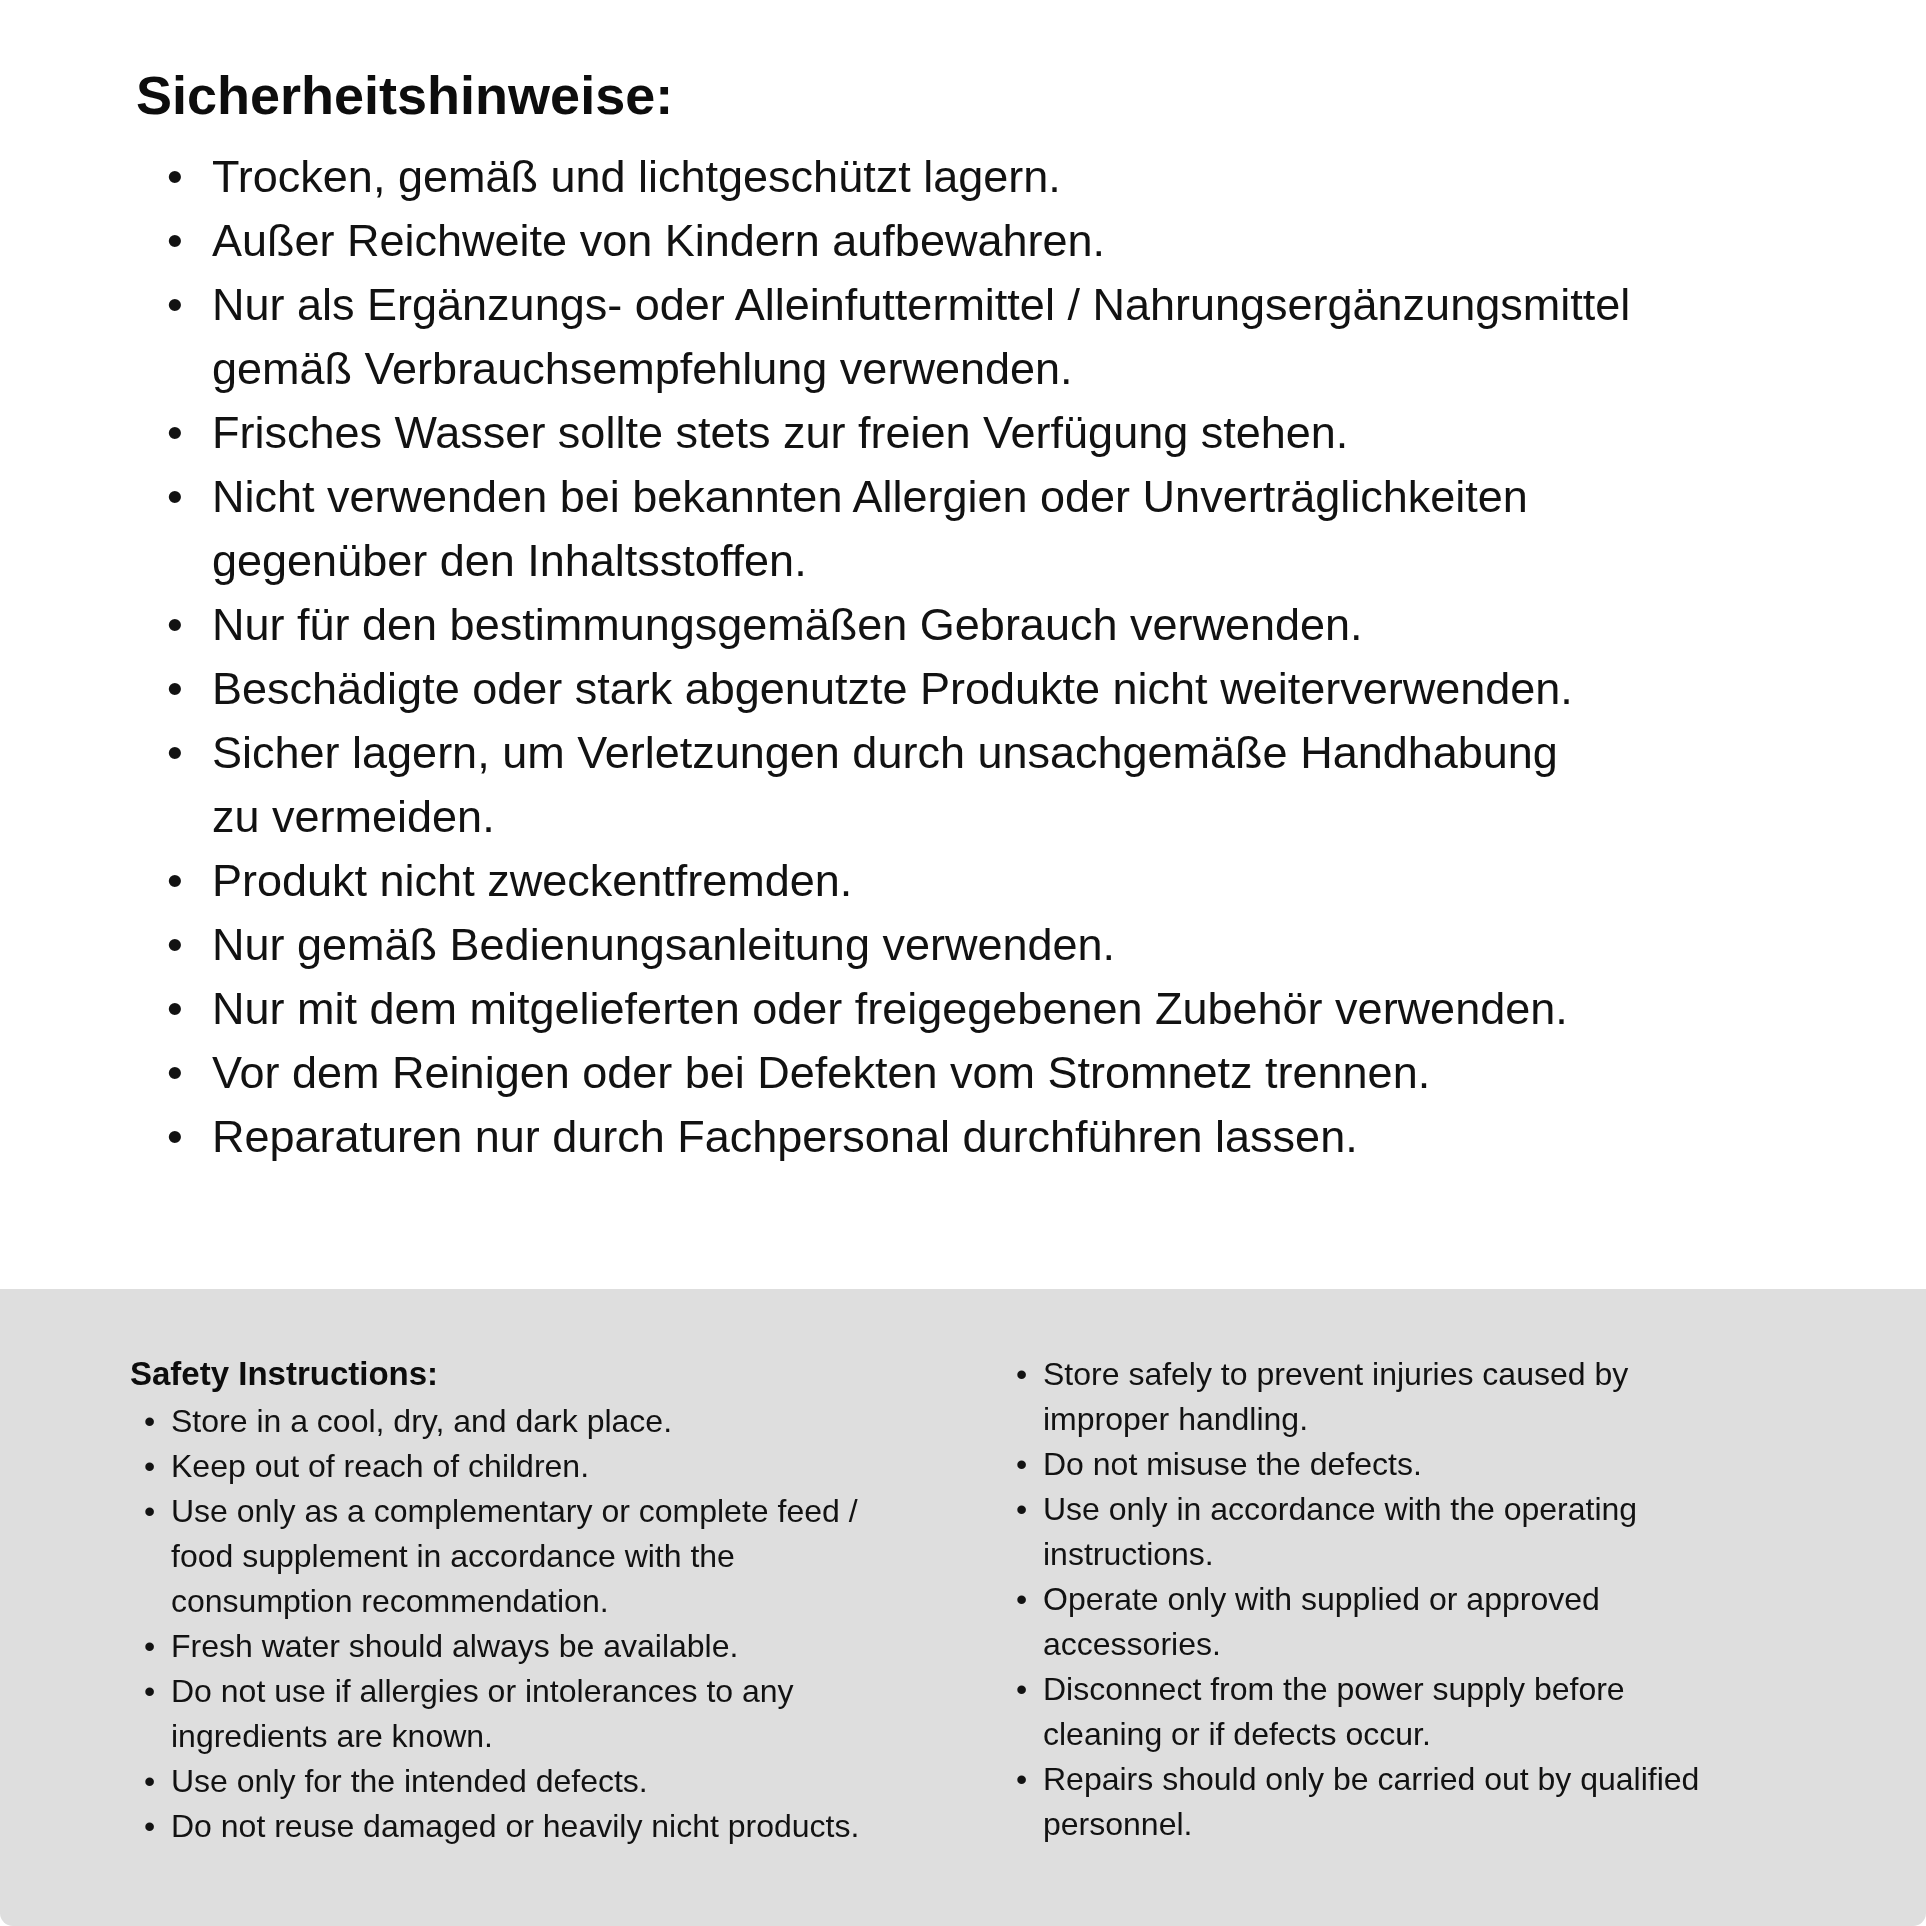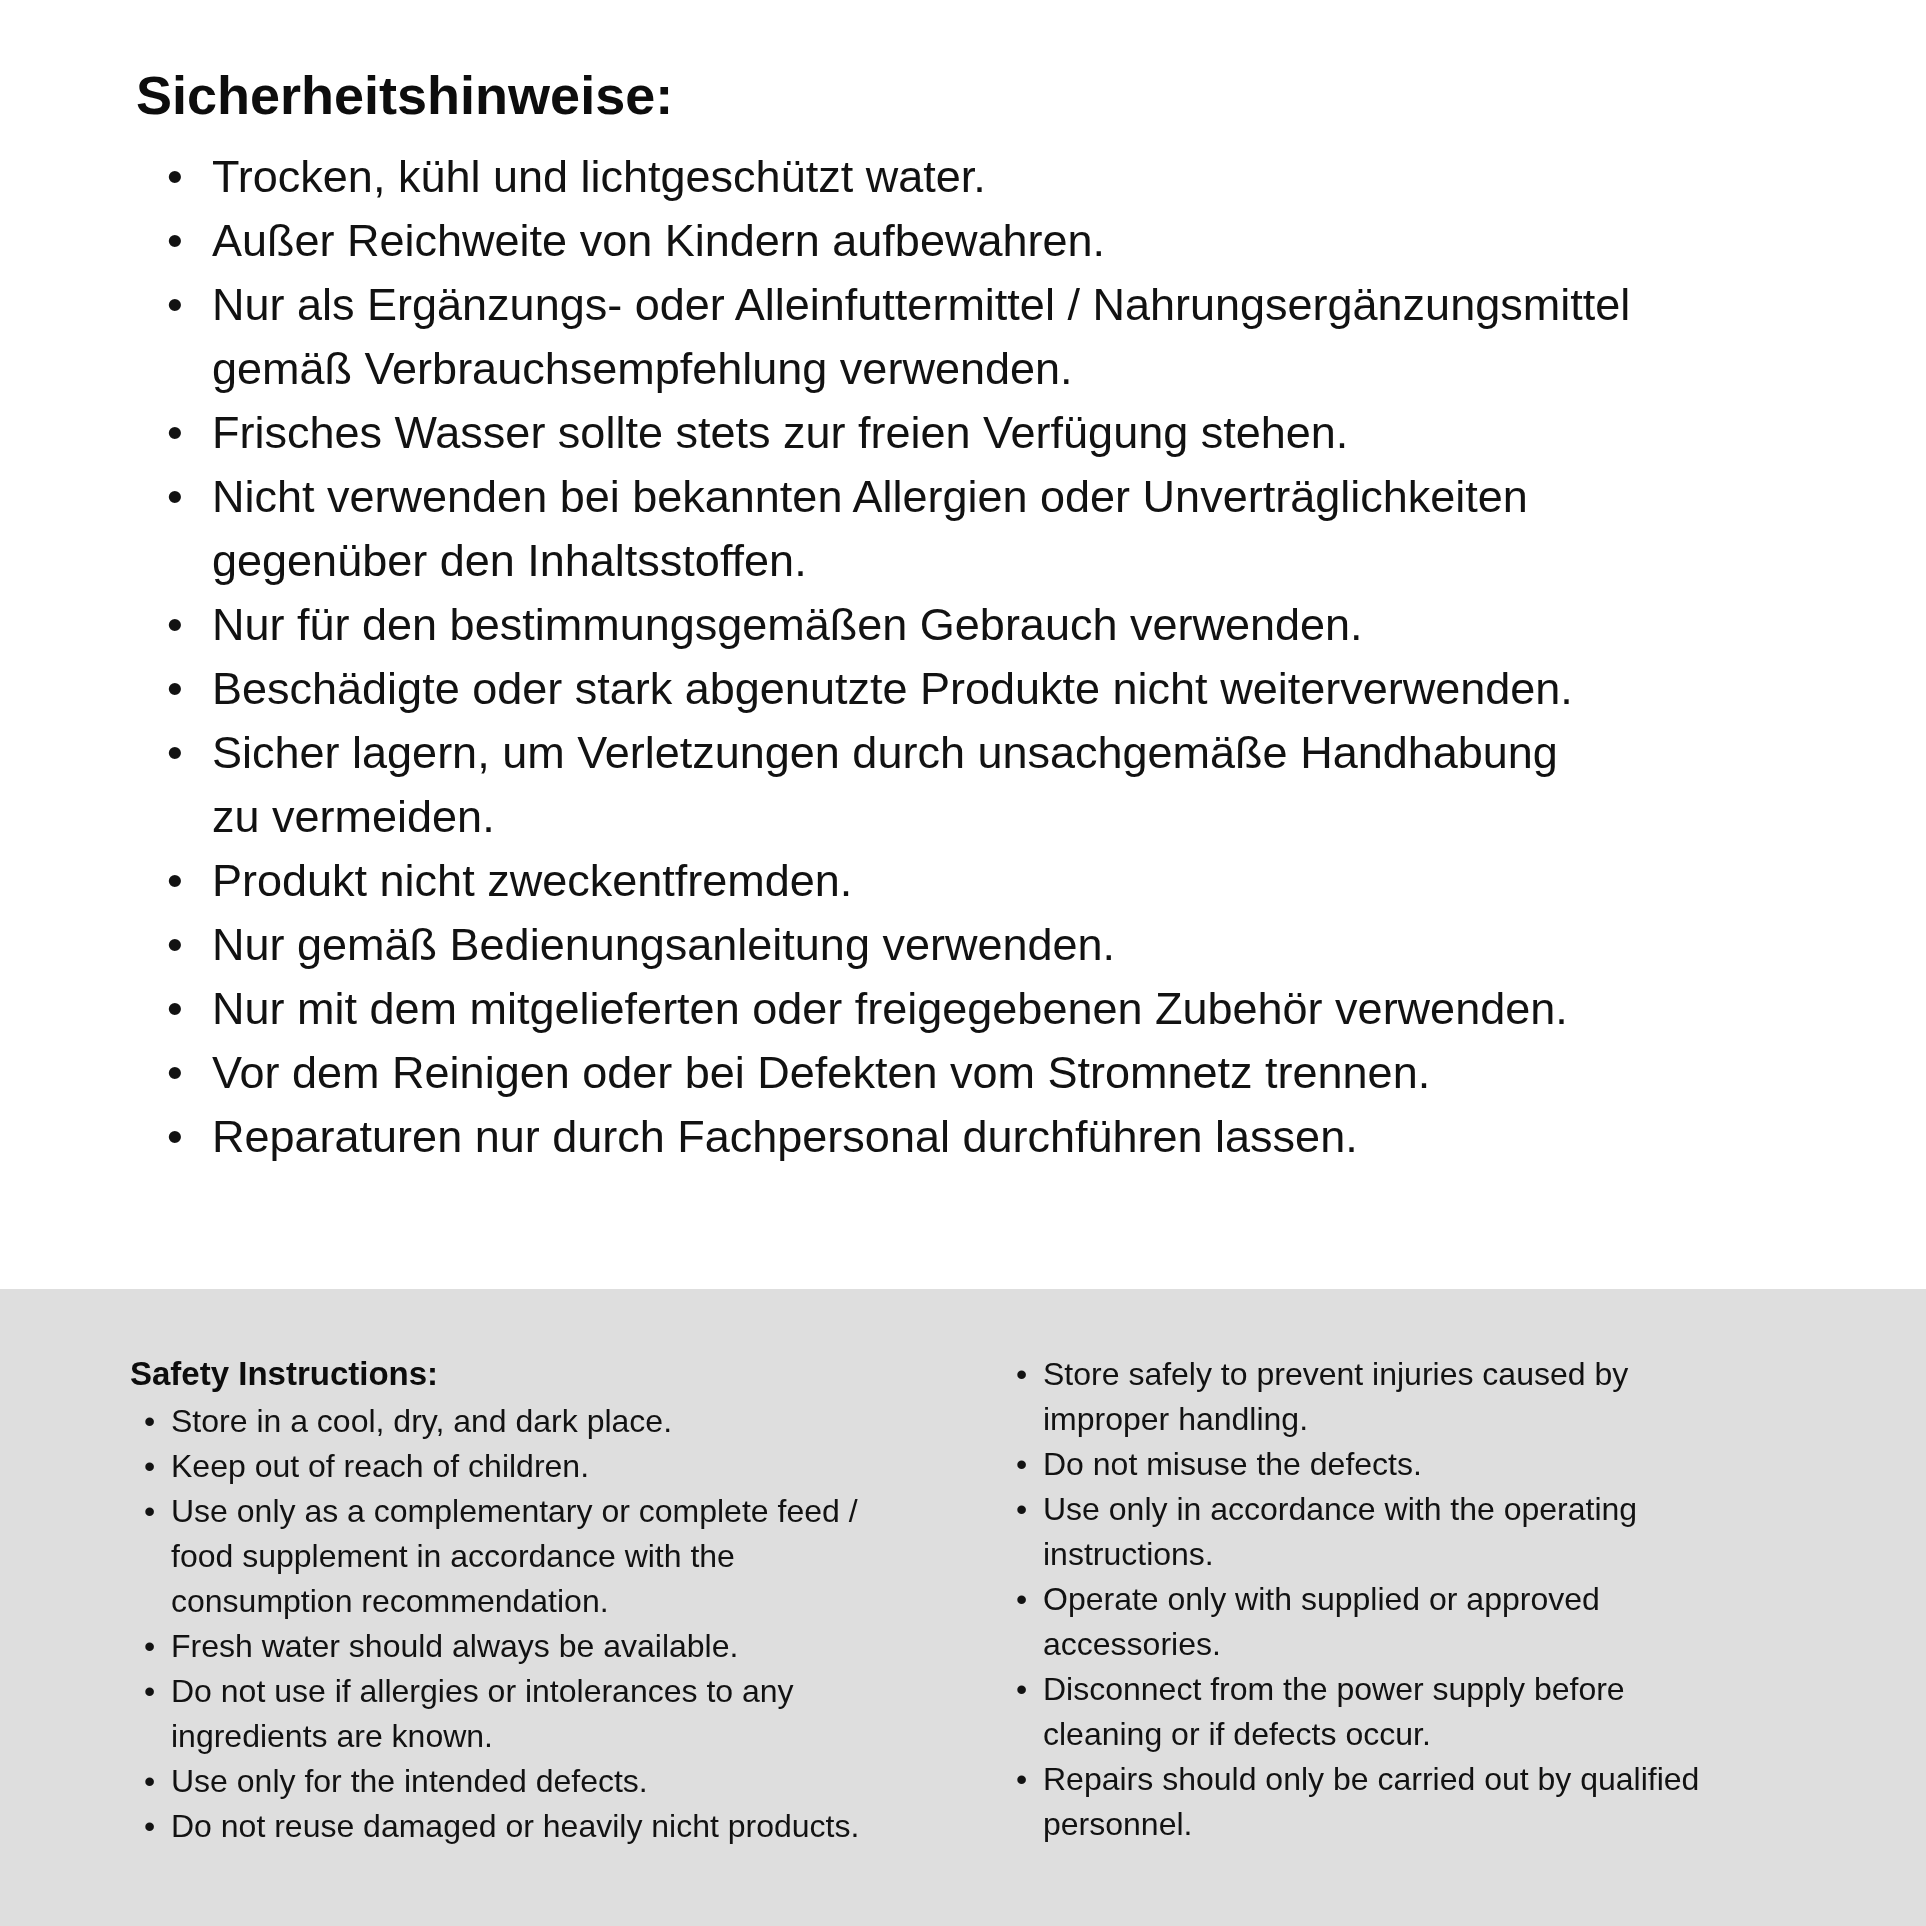--- a/index.html
+++ b/index.html
@@ -7,20 +7,21 @@
     width: 1926px; height: 1926px;
     background: #ffffff;
     font-family: "Liberation Sans", sans-serif;
     color: #121212;
   }
   .page {
     position: relative;
     width: 1926px; height: 1926px;
     overflow: hidden;
     background: #ffffff;
+    border-radius: 13px;
   }
 
   
   .de-heading {
     margin: 63px 0 0 136px;
     font-size: 54px;
     line-height: 65px;
     font-weight: 700;
     color: #0d0d0d;
   }
@@ -83,21 +84,21 @@
 </head>
 <body>
 
 <div class="page">
 
   <section class="de-section">
     <h1 class="de-heading">Sicherheitshinweise:</h1>
     <ul class="de-list">
         <li>
           <span class="bullet">•</span>
-          <span class="item-text">Trocken, kühl und lichtgeschützt water.</span>
+          <span class="item-text">Trocken, gemäß und lichtgeschützt lagern.</span>
         </li>
         <li>
           <span class="bullet">•</span>
           <span class="item-text">Außer Reichweite von Kindern aufbewahren.</span>
         </li>
         <li>
           <span class="bullet">•</span>
           <span class="item-text">Nur als Ergänzungs- oder Alleinfuttermittel / Nahrungsergänzungsmittel
 gemäß Verbrauchsempfehlung verwenden.</span>
         </li>

